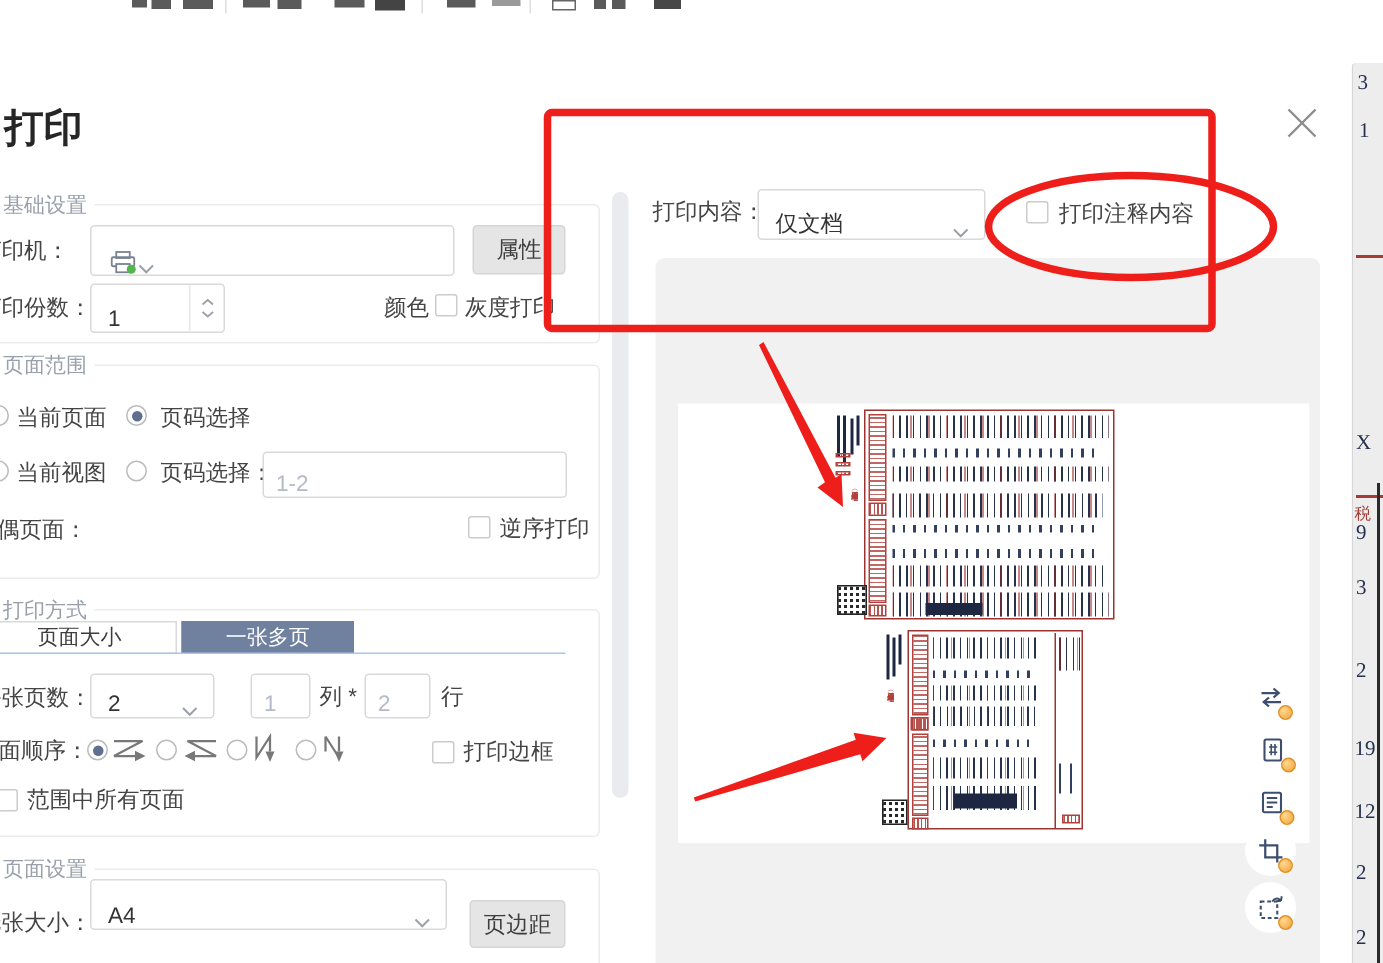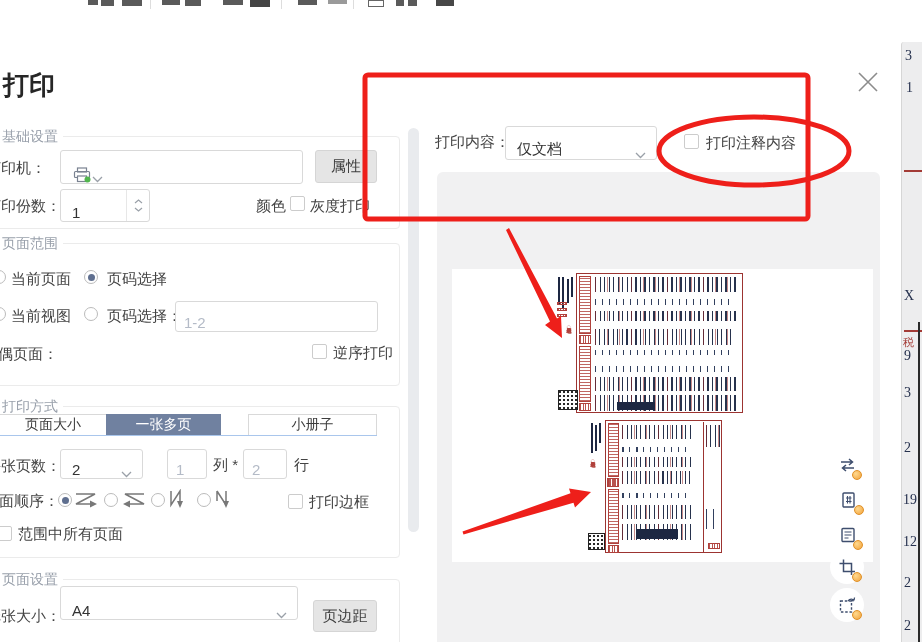--- a/index.html
+++ b/index.html
@@ -141,22 +141,21 @@
   </div>
 
   <div class="lbl" style="left:-17px;top:345px">奇偶页面：</div>
   <div class="cb" style="left:312px;top:344px"></div>
   <div class="lbl" style="left:333px;top:344px">逆序打印</div>
 
   <div class="fieldset" style="left:-12px;top:406px;width:412px;height:152px">
     <span class="legend">打印方式</span>
   </div>
   <div class="tab inactive" style="left:-12px;width:130px">页面大小</div>
-  <div class="tab active" style="left:106px;width:115px">一张多页</div>
-  <div class="tab inactive" style="left:248px;width:129px">小册子</div>
+  <div class="tab active" style="left:121px;width:115px">一张多页</div>
   <div class="tabline"></div>
 
   <div class="lbl" style="left:-14px;top:457px">每张页数：</div>
   <div class="box" style="left:60px;top:449px;width:83px;height:30px;cursor:pointer">
     <span class="val">2</span>
     <span class="chev">
       <svg width="11" height="7" viewBox="0 0 11 7">
           <path d="M1 1 L5.5 5.5 L10 1" fill="none" stroke="#9aa0a8" stroke-width="1.3"></path>
         </svg>
     </span>

